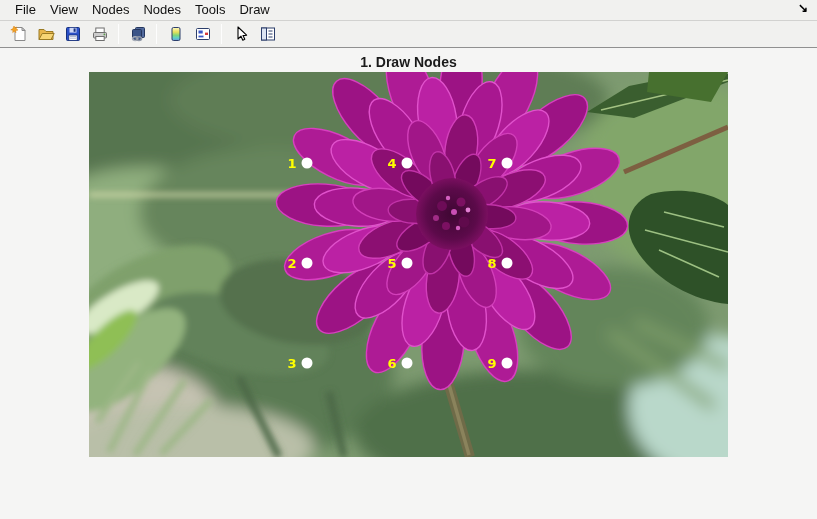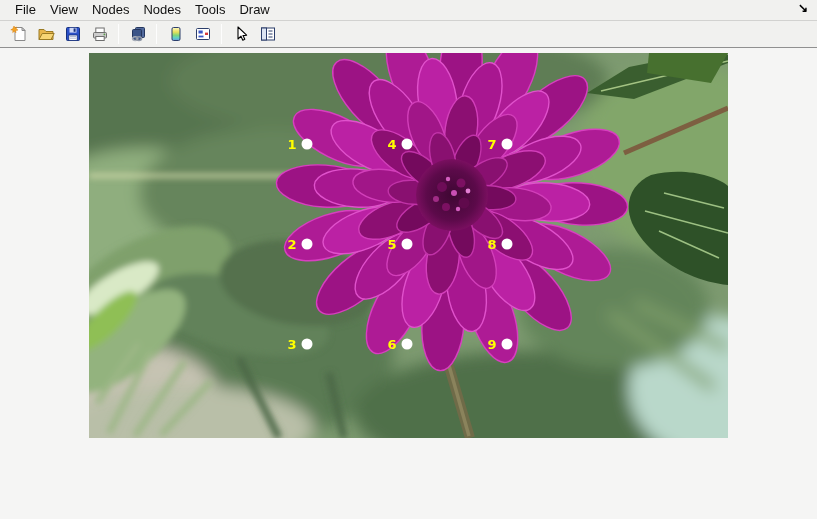--- a/index.html
+++ b/index.html
@@ -214,20 +214,21 @@
         <rect x="2.5" y="3" width="13" height="12" fill="#ffffff" stroke="#2c3e6b"></rect>
         <rect x="2.5" y="3" width="5" height="12" fill="#dce4f2" stroke="#2c3e6b"></rect>
         <path d="M9.5 6 h4 M9.5 9 h4 M9.5 12 h4" stroke="#2c3e6b" stroke-width="1.2"></path>
       </svg>
         </span>
     </button>
 
   </div>
 
   <div class="content">
+    <div class="page-title">1. Draw Nodes</div>
 
     <div class="photo-wrap">
       <svg width="639" height="385" viewBox="0 0 639 385">
         <defs>
           <filter id="blurA" x="-30%" y="-30%" width="160%" height="160%">
               <feGaussianBlur stdDeviation="8"></feGaussianBlur>
             </filter>
           <filter id="blurB" x="-30%" y="-30%" width="160%" height="160%">
               <feGaussianBlur stdDeviation="3"></feGaussianBlur>
             </filter>

